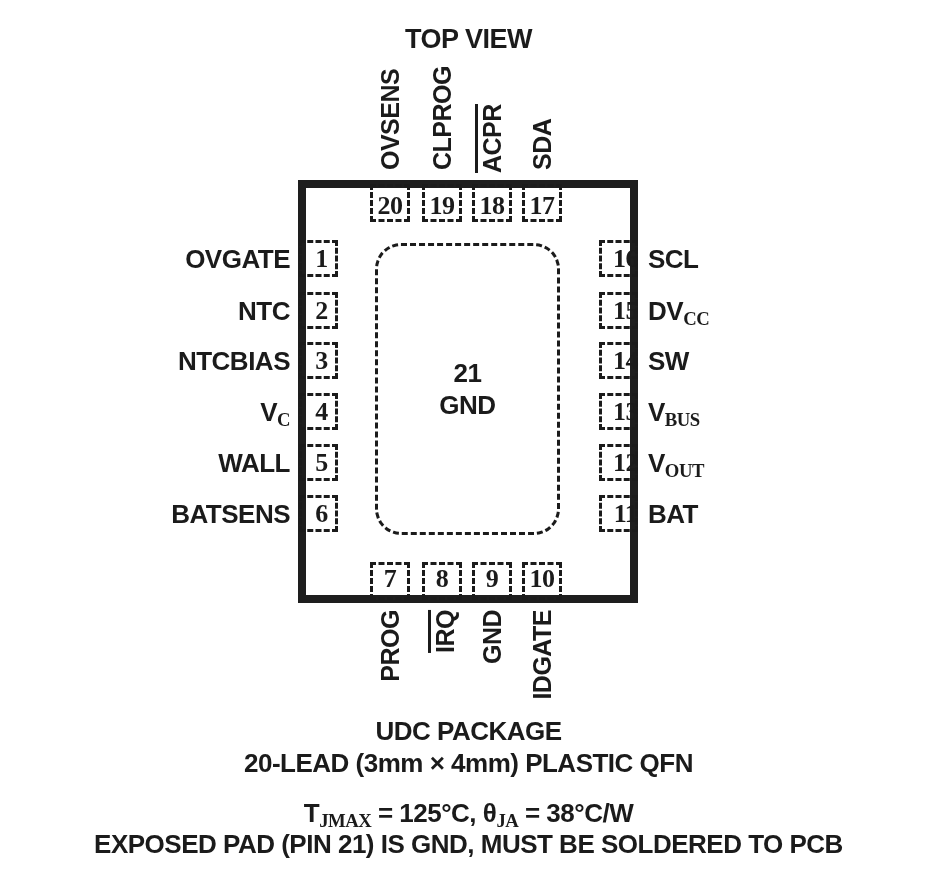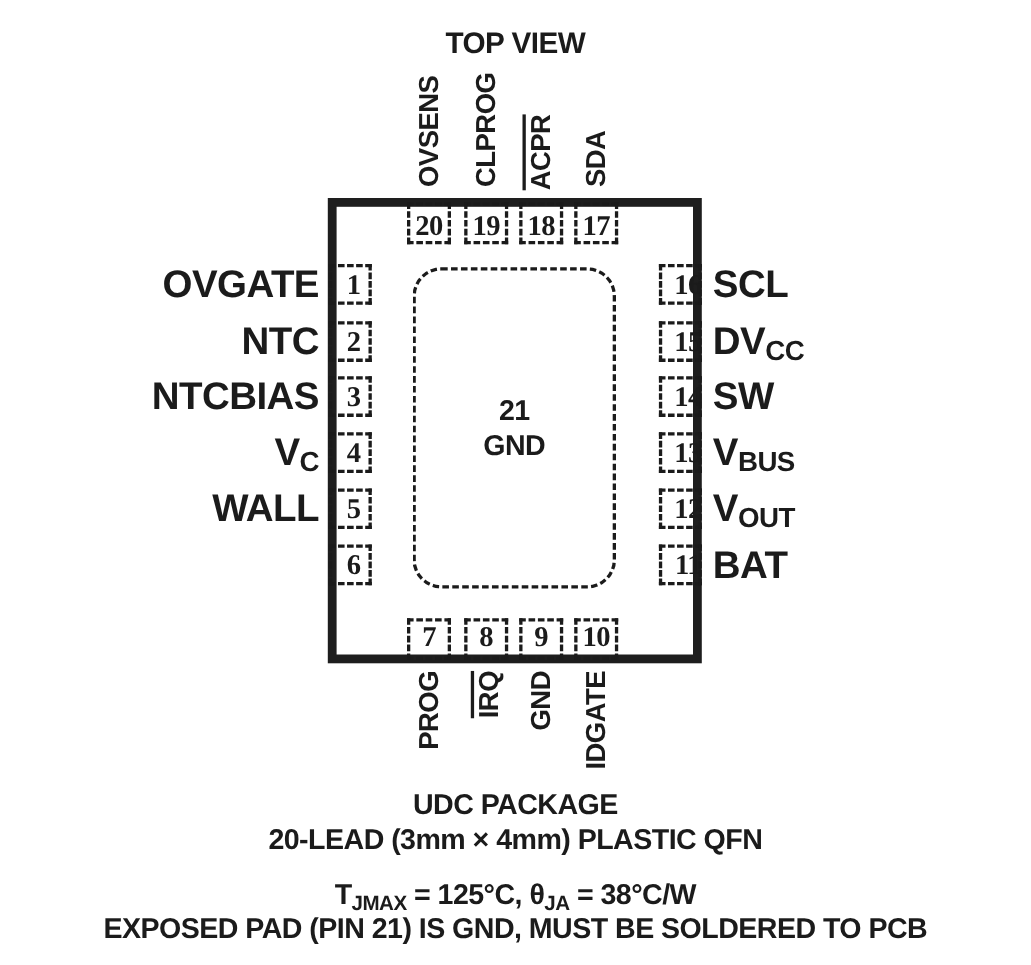--- a/index.html
+++ b/index.html
@@ -24,30 +24,30 @@
   }
   .pin {
     position: absolute; border: 3px dashed #1b1b1b; box-sizing: border-box;
     display: flex; align-items: center; justify-content: center; font-size: 26px; font-family: Liberation Serif, serif;
   }
   .pin.t { width: 40px; height: 38px; top: 184px; padding-top: 5px; }
   .pin.b { width: 40px; height: 38px; top: 562px; padding-bottom: 5px; }
   .pin.l { width: 39px; height: 37px; left: 299px; padding-left: 6px; }
   .pin.r { width: 39px; height: 37px; left: 599px; padding-right: 6px; padding-left: 20px; }
   .side-label {
-    position: absolute; font-size: 35px; line-height: 30px; height: 30px; white-space: nowrap;
+    position: absolute; font-size: 26px; line-height: 30px; height: 30px; white-space: nowrap;
   }
   .side-label.lft { left: 40px; width: 250px; text-align: right; }
   .side-label.rgt { left: 648px; width: 260px; text-align: left; }
   .vlabel {
     position: absolute; white-space: nowrap; font-size: 25px; line-height: 28px;
   }
   .vlabel.vtop { top: 142px; transform-origin: left bottom; transform: rotate(-90deg); }
   .vlabel.vbot { top: 610px; transform-origin: left top; transform: rotate(-90deg) translateX(-100%); }
-  .seg-sub { font-size: 0.72em; position: relative; top: 5px; letter-spacing: -0.5px; }
+  .seg-sub { font-size: 0.72em; position: relative; top: 5px; letter-spacing: -0.5px; font-family: Liberation Serif, serif; }
   .seg-over { display: inline-block; border-top: 3px solid #1b1b1b; padding-top: 2px; line-height: 1; }
   .footer-pkg {
     position: absolute; left: 0; top: 715px; width: 937px;
     text-align: center; font-size: 26px; line-height: 32px;
   }
   .footer-thermal {
     position: absolute; left: 0; top: 799px; width: 937px;
     text-align: center; font-size: 26px; line-height: 29px;
   }
 </style>
@@ -127,20 +127,21 @@
     </div>
   <div class="pin r" style="top:495px">
       <span>11</span>
     </div>
 
   <div class="side-label lft" style="top:244px"><span>OVGATE</span></div>
   <div class="side-label lft" style="top:346px"><span>NTCBIAS</span></div>
   <div class="side-label lft" style="top:296px"><span>NTC</span></div>
   <div class="side-label lft" style="top:448px"><span>WALL</span></div>
   <div class="side-label lft" style="top:397px"><span>V</span><span class="seg-sub">C</span></div>
+  <div class="side-label lft" style="top:499px"><span>BATSENS</span></div>
 
   <div class="side-label rgt" style="top:244px"><span>SCL</span></div>
   <div class="side-label rgt" style="top:296px"><span>DV</span><span class="seg-sub">CC</span></div>
   <div class="side-label rgt" style="top:346px"><span>SW</span></div>
   <div class="side-label rgt" style="top:397px"><span>V</span><span class="seg-sub">BUS</span></div>
   <div class="side-label rgt" style="top:448px"><span>V</span><span class="seg-sub">OUT</span></div>
   <div class="side-label rgt" style="top:499px"><span>BAT</span></div>
 
   <div class="vlabel vtop" style="left:404px"><span>OVSENS</span></div>
   <div class="vlabel vtop" style="left:456px"><span>CLPROG</span></div>

